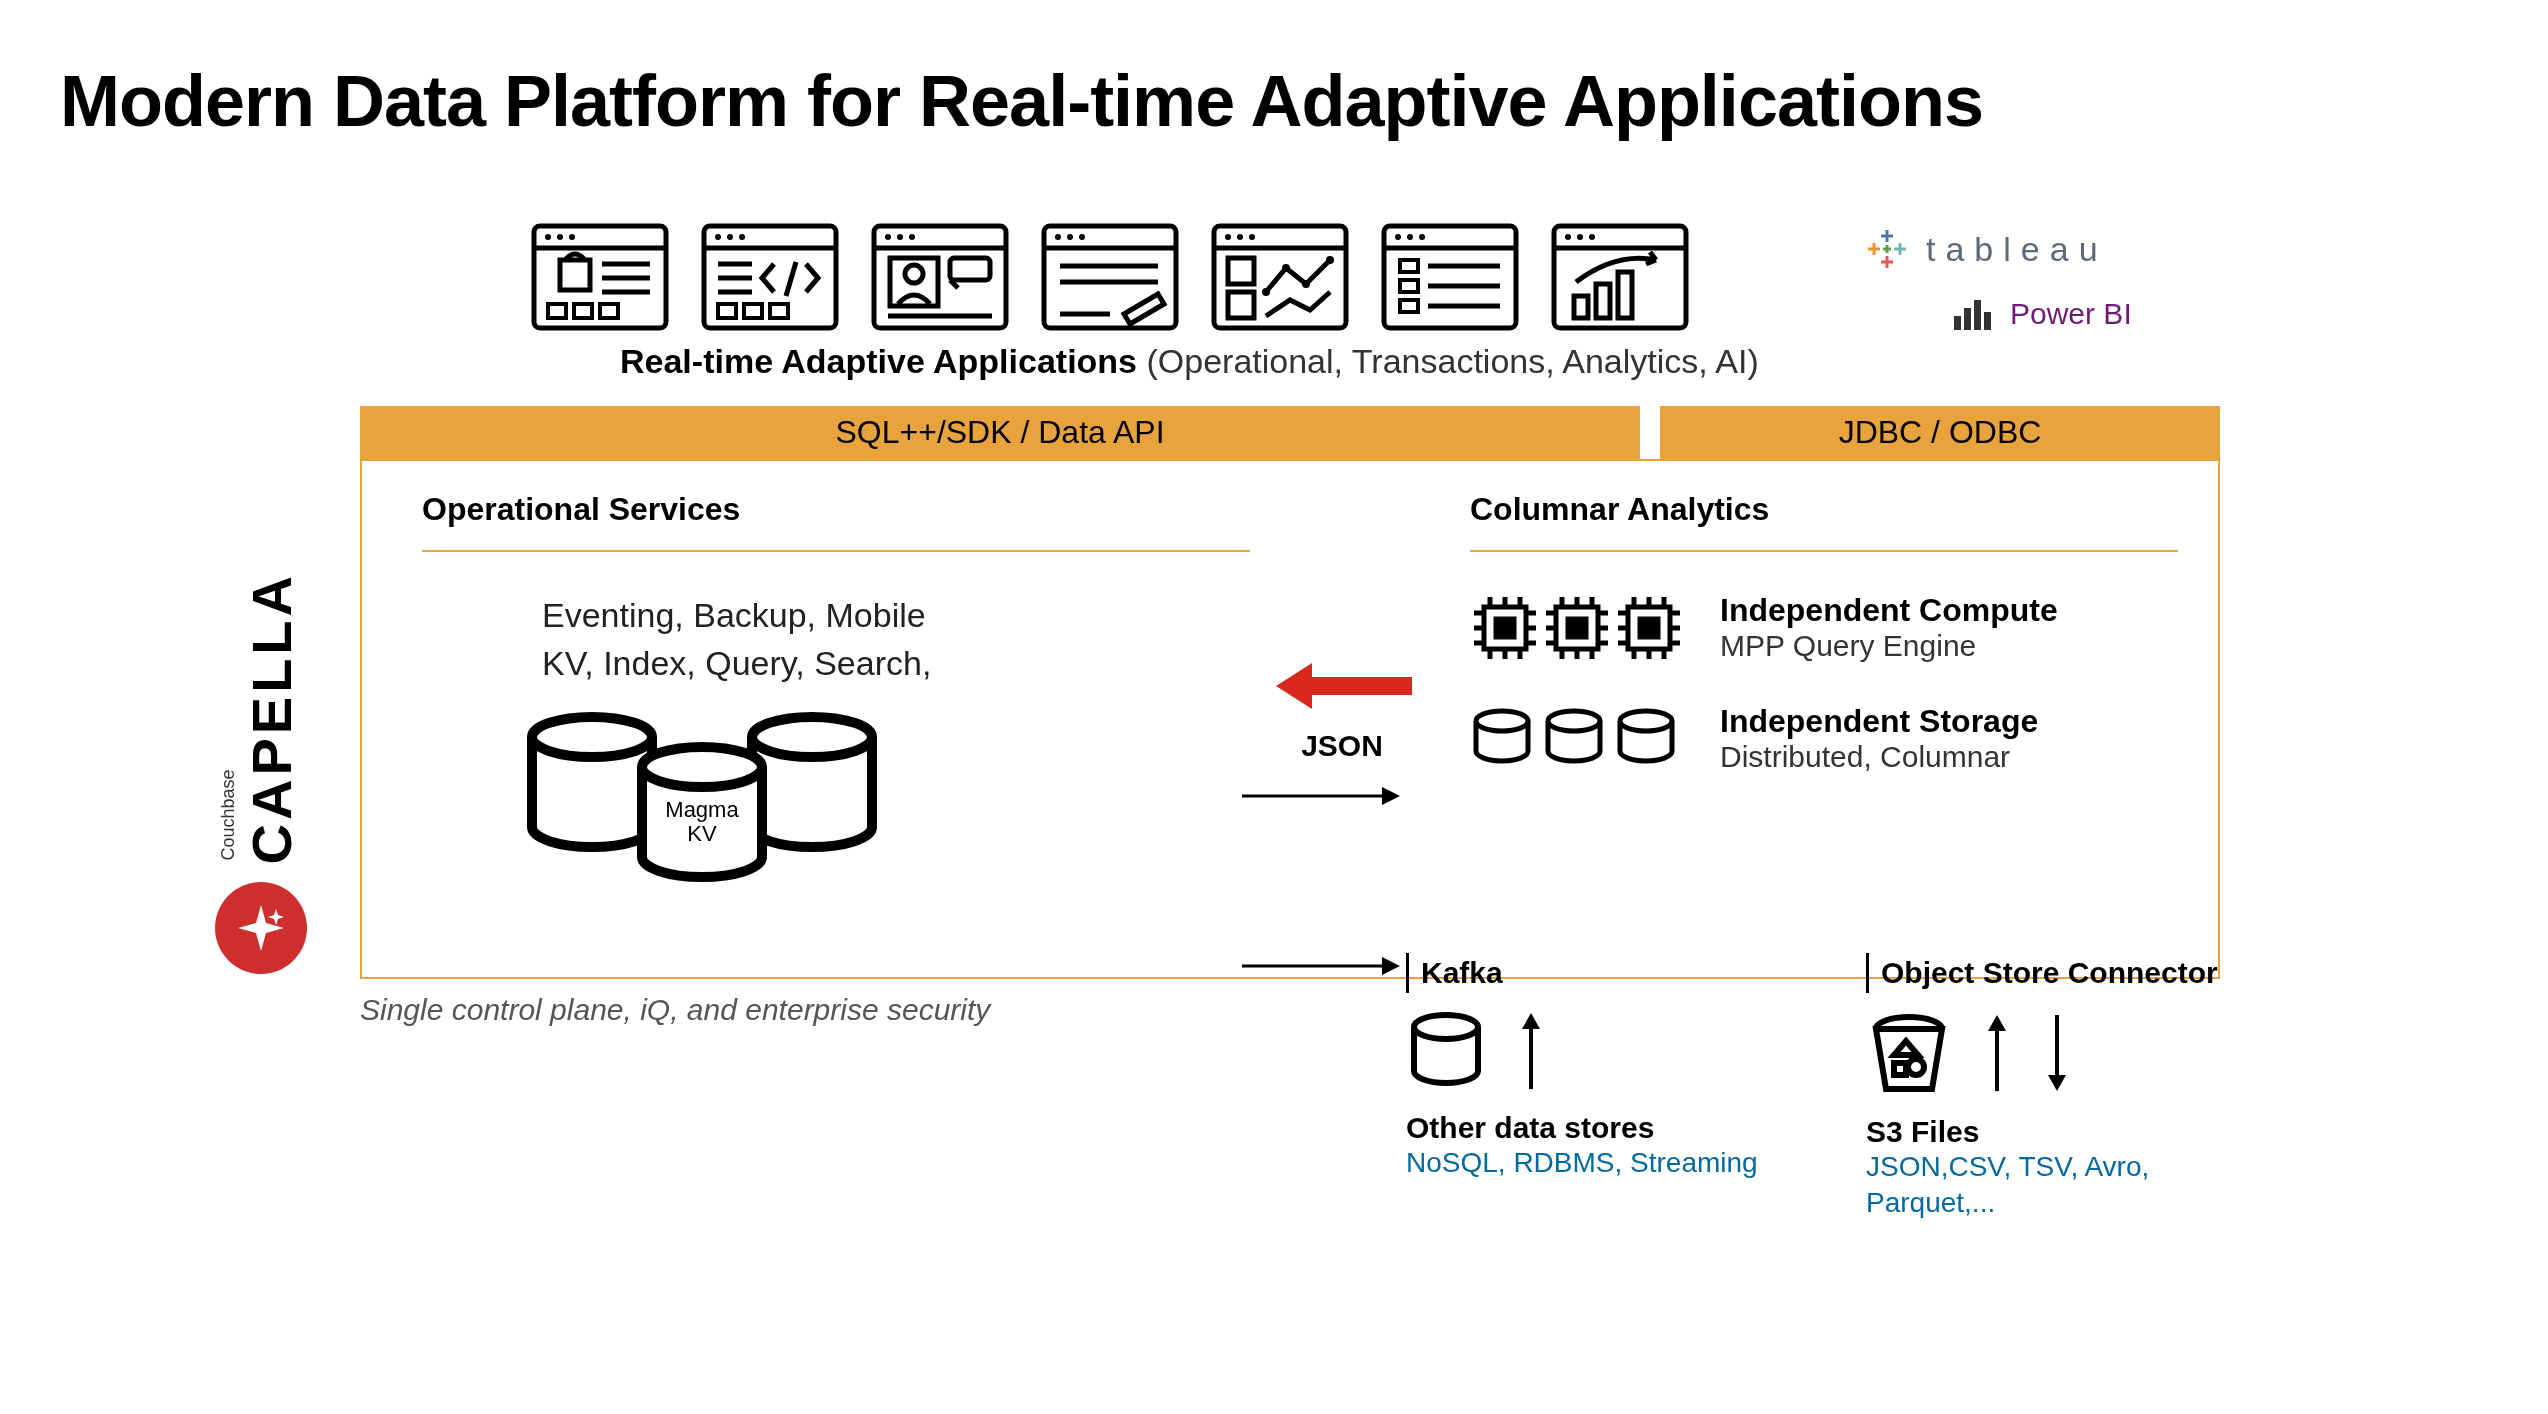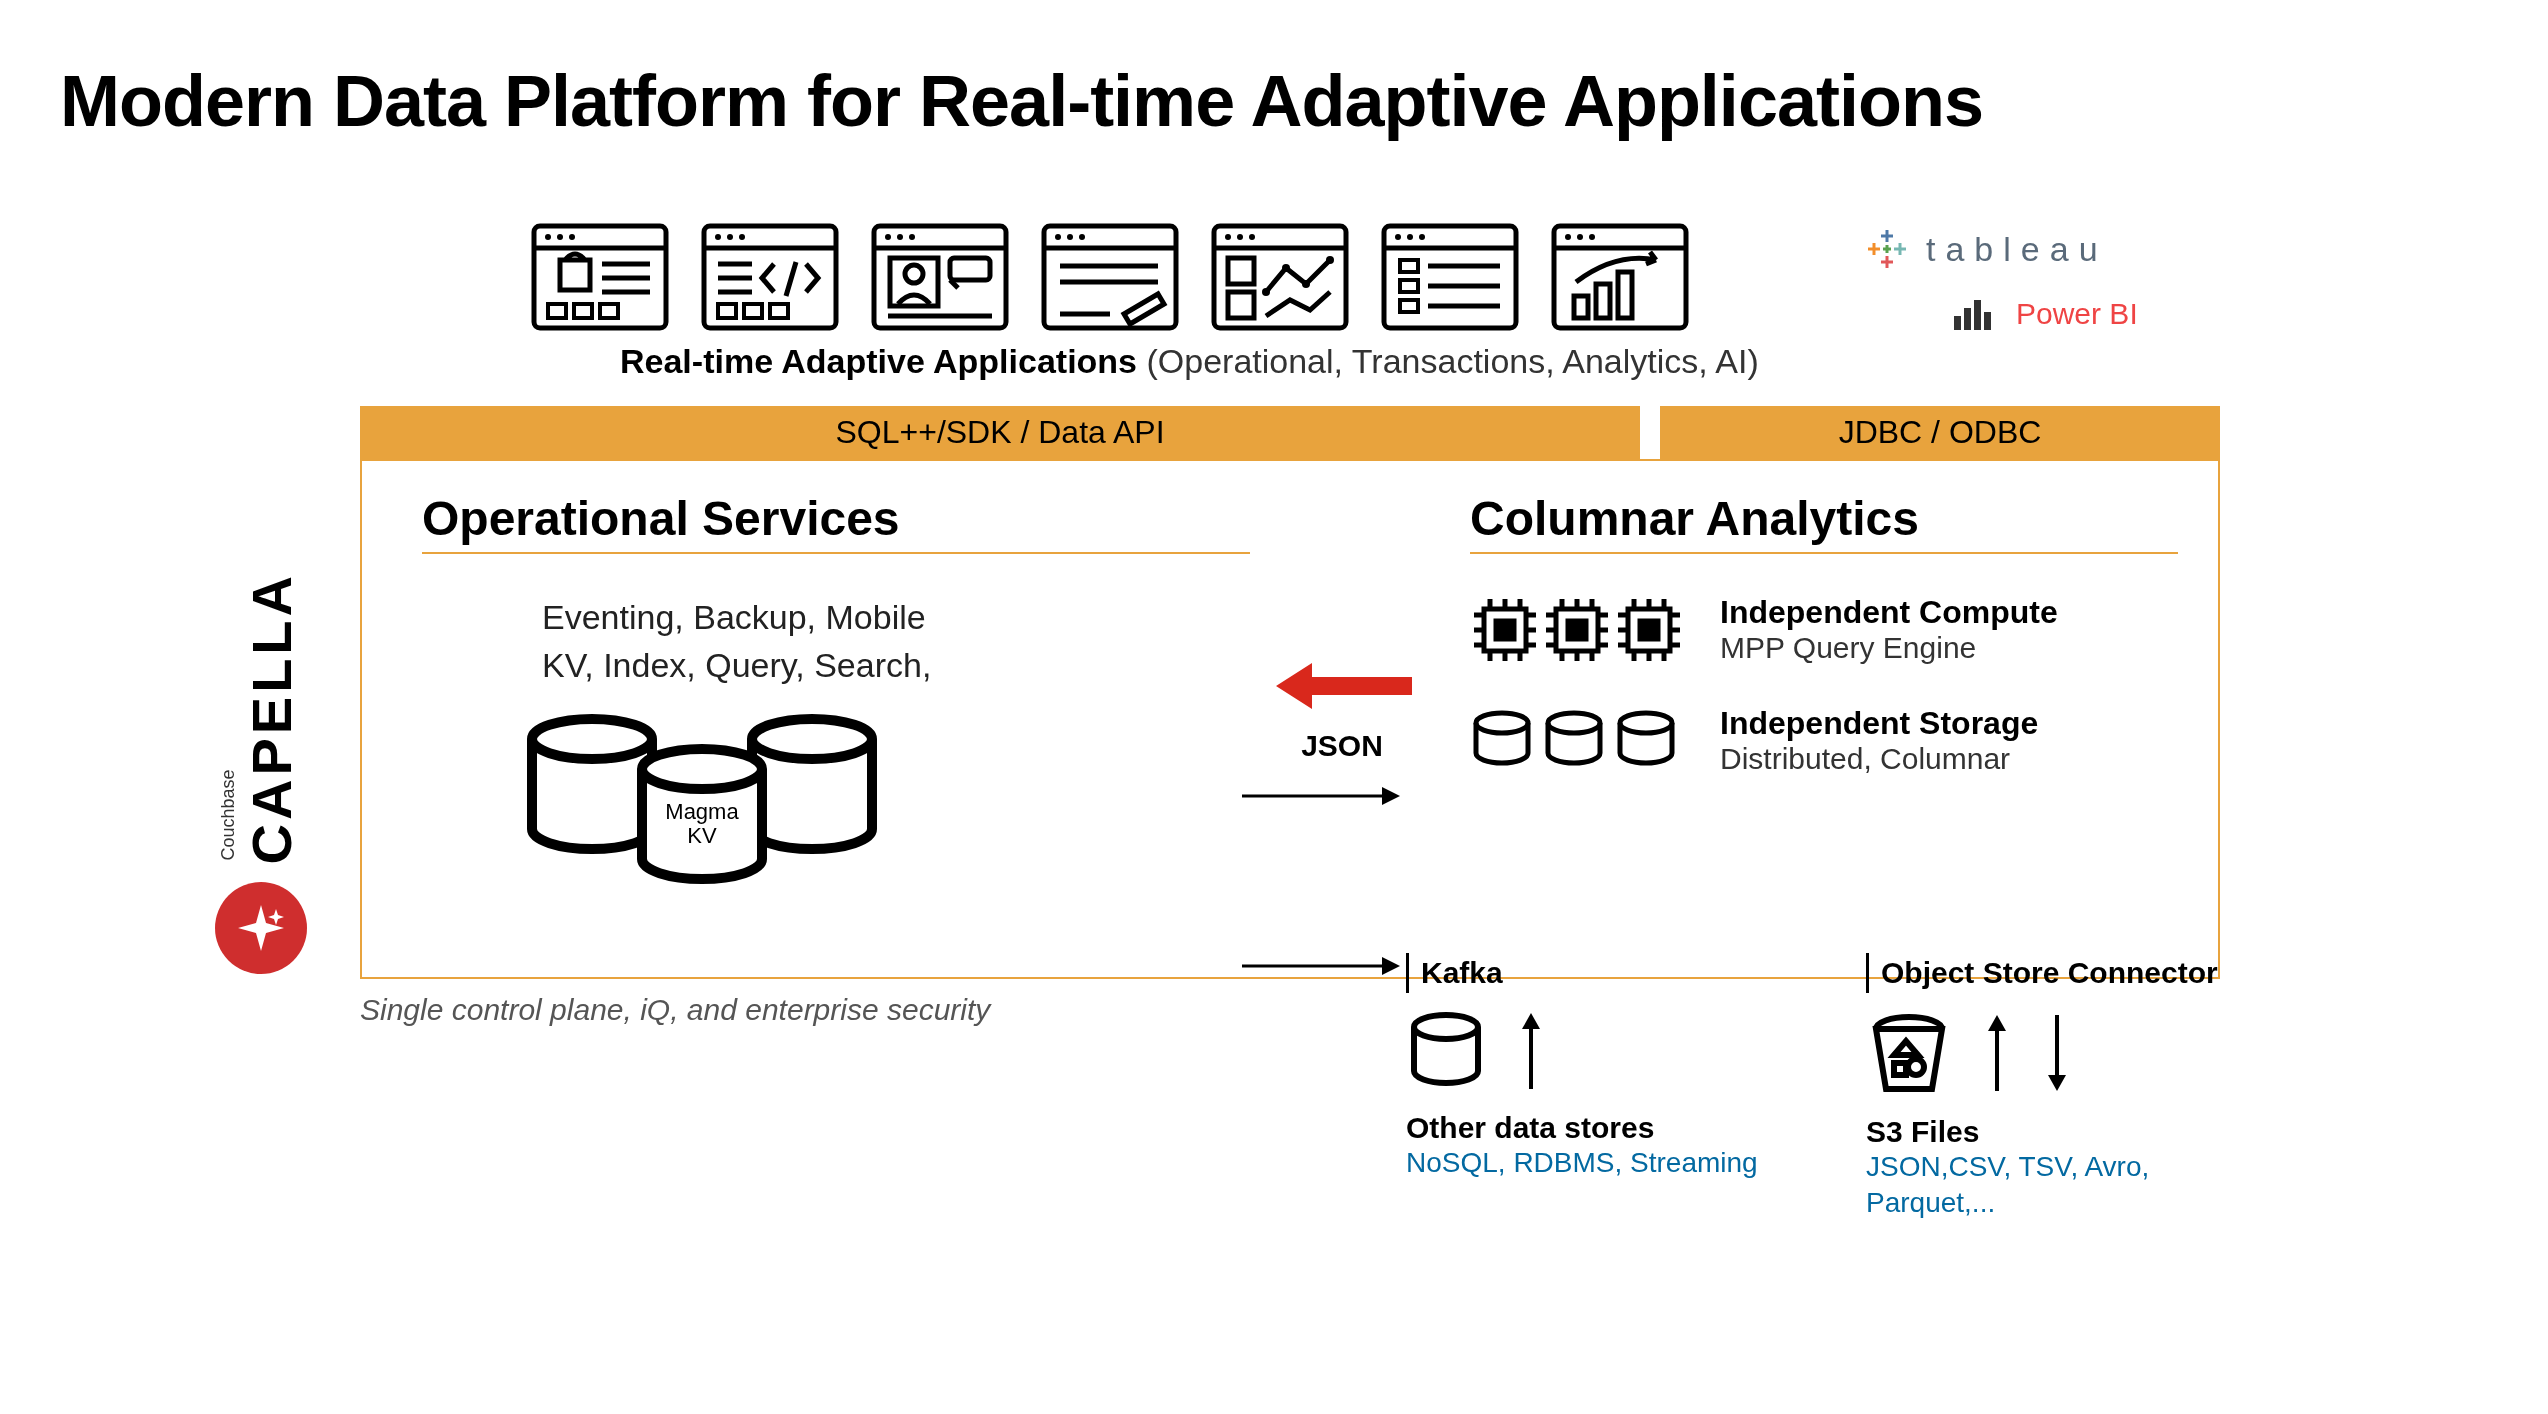--- a/index.html
+++ b/index.html
@@ -60,23 +60,23 @@
     align-items: center;
     gap: 12px;
     font-size: 34px;
     color: #5a6a7a;
     letter-spacing: 10px;
     font-weight: 400;
   }
   .powerbi {
     display: flex;
     align-items: center;
-    gap: 22px;
+    gap: 16px;
     font-size: 30px;
-    color: #ef4444;
+    color: #701a75;
     margin-top: 18px;
     margin-left: 90px;
   }
   
   .bars {
     display: flex;
     gap: 20px;
   }
   .bar {
     background: #e8a33d;
@@ -97,23 +97,23 @@
     position: relative;
     display: flex;
   }
   .col {
     width: 50%;
     padding: 30px 40px 20px 60px;
     box-sizing: border-box;
     position: relative;
   }
   .col-title {
-    font-size: 48px;
+    font-size: 32px;
     font-weight: 800;
-    margin-bottom: 6px;
+    margin-bottom: 22px;
   }
   .col-underline {
     border: none;
     border-top: 2px solid #e8a33d;
     margin: 0 0 40px 0;
   }
   .svc-list {
     font-size: 34px;
     color: #222;
     line-height: 1.4;

